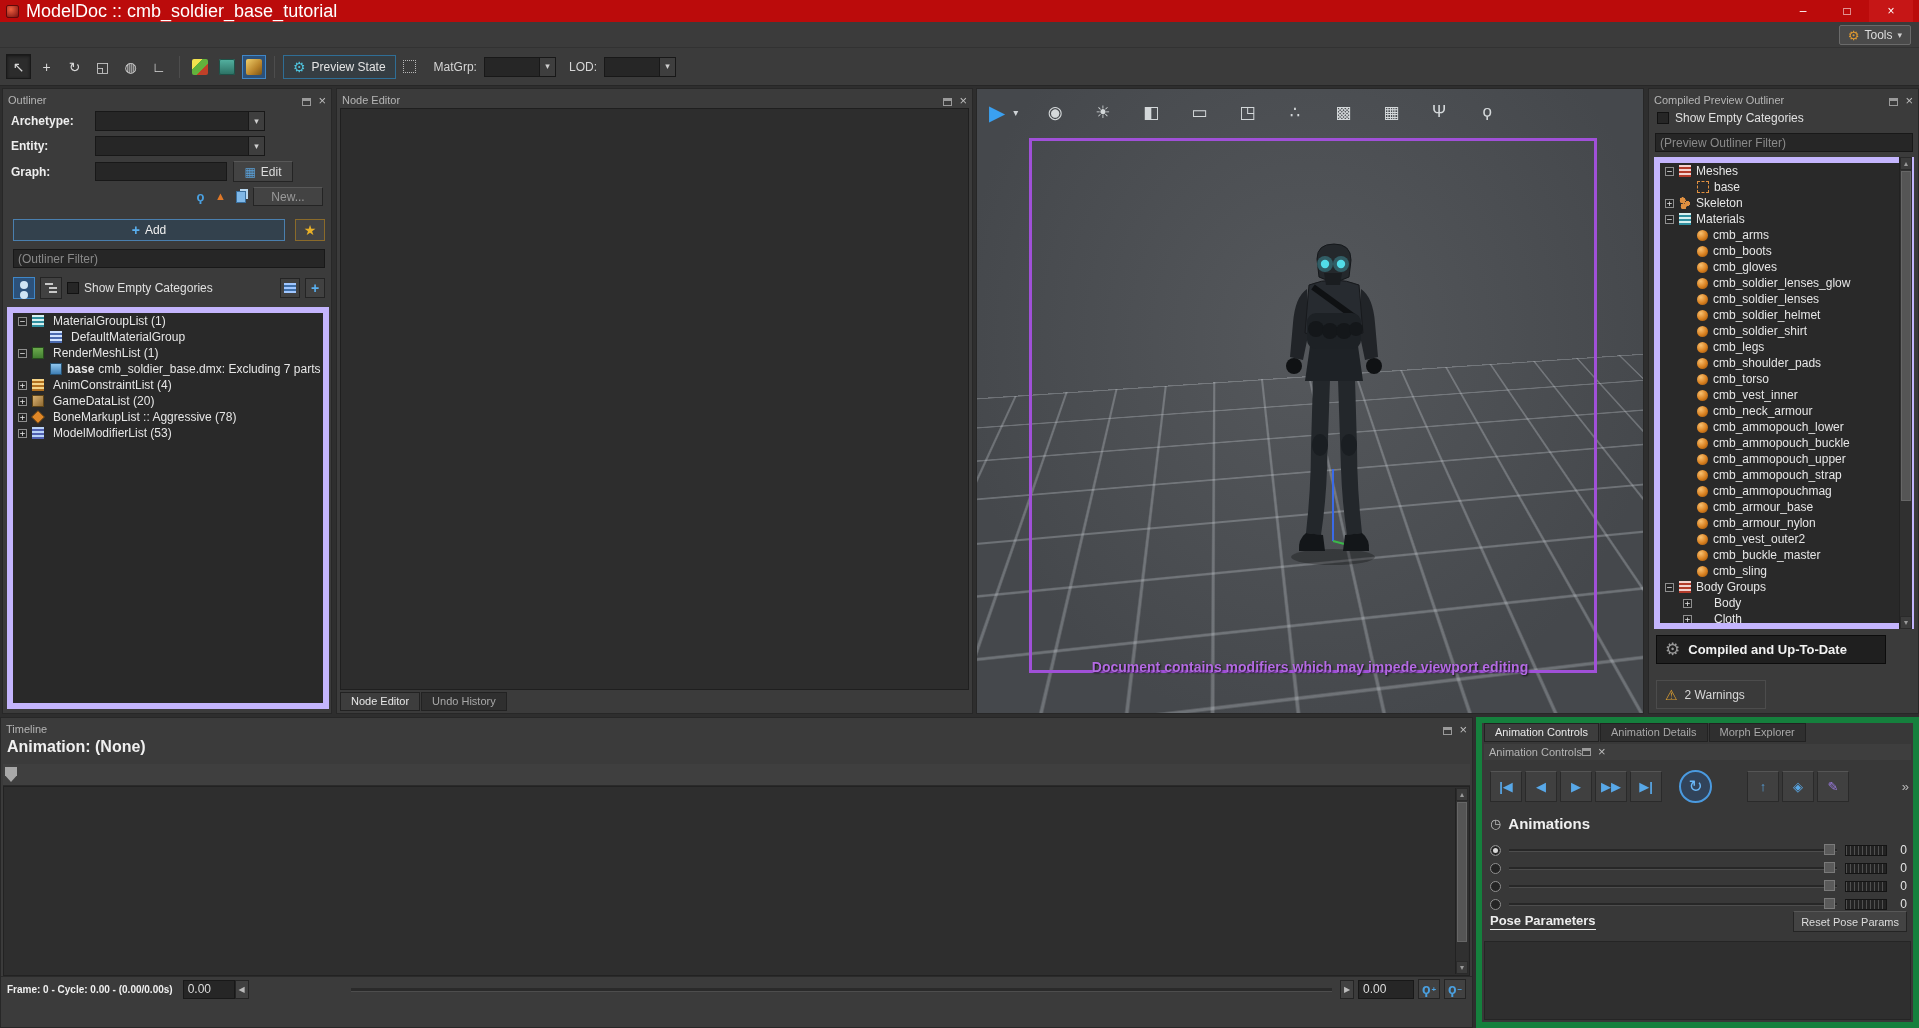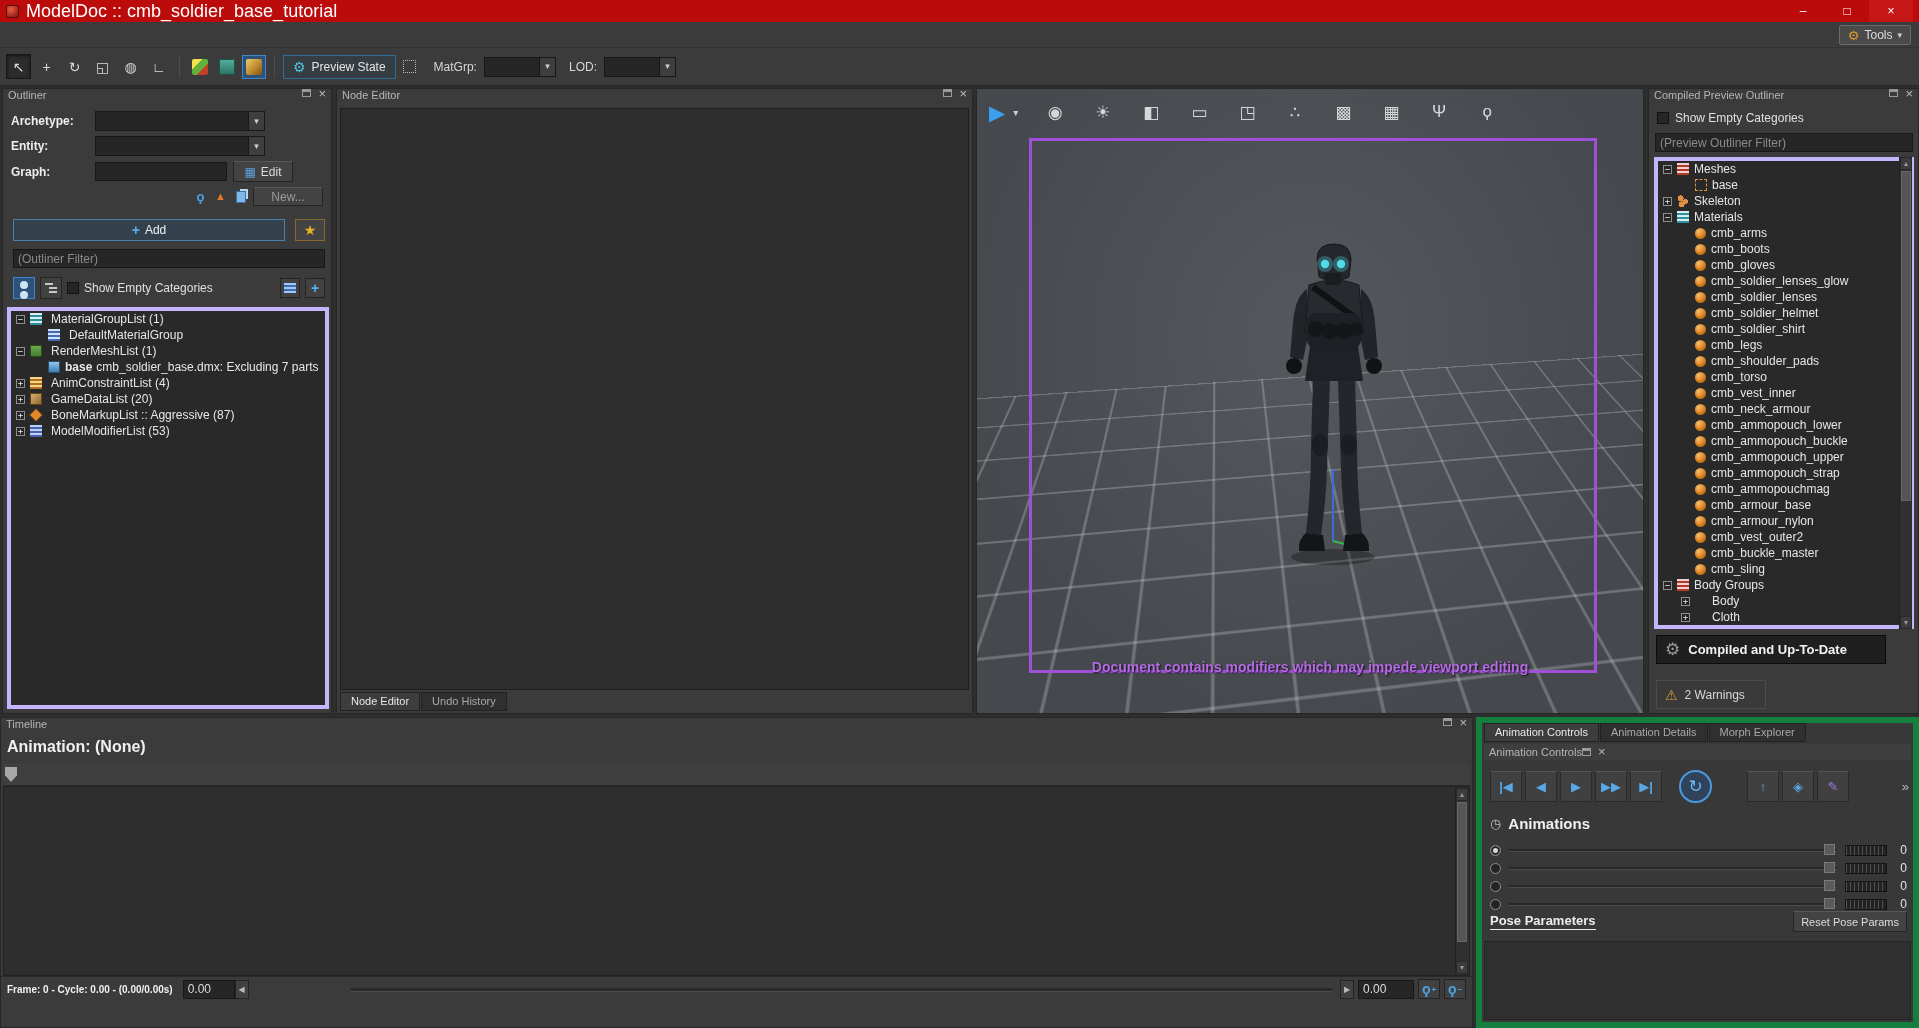--- a/index.html
+++ b/index.html
@@ -36,21 +36,21 @@
   #preview-state{height:24px;display:flex;align-items:center;gap:6px;padding:0 9px;background:#353d42;border:1px solid #2f6e96;color:#e4e4e4;}
   .gear-cy{color:#4fc3dd;font-size:14px;line-height:1;}
   .dice{width:22px;height:22px;display:flex;align-items:center;justify-content:center;}
   .dice i{display:block;width:13px;height:13px;border:1px dotted #b8b8b8;}
   .tb-label{color:#d6d6d6;margin:0 4px 0 10px;}
   .combo{height:20px;background:#262626;border:1px solid #181818;display:flex;align-items:center;}
   .combo .cbtn{margin-left:auto;width:16px;height:100%;background:#3e3e3e;border-left:1px solid #181818;display:flex;align-items:center;justify-content:center;}
 
   
   .panel{position:absolute;background:#3b3b3b;border:1px solid #272727;}
-  .phead{height:17px;display:flex;align-items:flex-start;padding:0 5px;font-size:11px;color:#b5b5b5;}
+  .phead{height:17px;display:flex;align-items:flex-end;padding:0 5px;font-size:11px;color:#b5b5b5;}
   .phead .sp{flex:1;}
   .float-ic{width:9px;height:8px;border:1px solid #9a9a9a;border-top:3px solid #9a9a9a;margin-right:7px;}
   .close-small{color:#bdbdbd;font-size:13px;line-height:10px;}
 
   
   #outliner{left:2px;top:88px;width:330px;height:626px;}
   .orow{display:flex;align-items:center;margin:5px 8px 0 8px;}
   .olabel{font-weight:bold;color:#eee;width:84px;}
   .inp{background:#262626;border:1px solid #181818;color:#ddd;font-size:12px;padding:0 4px;font-family:inherit;height:19px;}
   .inp::placeholder{color:#8a8a8a;}
@@ -71,21 +71,21 @@
   .person{width:8px;height:8px;border-radius:50%;background:#cfe4f4;box-shadow:0 9px 0 -2px #cfe4f4,0 10px 0 0 #cfe4f4;margin-bottom:7px;}
   .treeview-ic{width:12px;height:12px;background:
     linear-gradient(#c8c8c8,#c8c8c8) 0 1px/8px 2px no-repeat,
     linear-gradient(#c8c8c8,#c8c8c8) 4px 5px/8px 2px no-repeat,
     linear-gradient(#c8c8c8,#c8c8c8) 4px 9px/8px 2px no-repeat;}
   .cb{width:12px;height:12px;background:#262626;border:1px solid #121212;}
   .cb-label{color:#e0e0e0;}
   .lines-blue{width:12px;height:10px;background:repeating-linear-gradient(180deg,#9fc6ff 0 2px,#3e6ea8 2px 4px);}
 
   
-  .tree{position:absolute;background:#292929;border:4px solid #c4b5fd;overflow:hidden;text-align:right;}
+  .tree{position:absolute;background:#292929;border:6px solid #c4b5fd;overflow:hidden;text-align:right;}
   #otree{left:4px;top:218px;width:322px;height:402px;}
   .trow{display:flex;align-items:center;height:16px;font-size:12px;color:#e6e6e6;white-space:nowrap;}
   .ind0{padding-left:5px;}.ind1{padding-left:23px;}
   .exp{flex:none;width:9px;height:9px;border:1px solid #8f8f8f;background:#242424;margin-right:5px;font-size:9px;line-height:7px;text-align:center;color:#e6e6e6;font-family:"DejaVu Sans Mono",monospace;}
   .exp-plus::before{content:"+";}
   .exp-minus::before{content:"\2212";}
   .exp-none{visibility:hidden;}
   .ticon{flex:none;width:12px;height:12px;margin-right:5px;}
   .tbold{font-weight:bold;margin-right:4px;}
   .i-list-teal{background:repeating-linear-gradient(180deg,#d6f0f0 0 2px,#2f8f9f 2px 4px);}
@@ -360,21 +360,21 @@
         <span class="exp exp-plus"></span>
         <span class="ticon i-box-tan"></span>
         <span class="tbold"></span>
         <span>GameDataList (20)</span>
       </div>
 
       <div class="trow ind0">
         <span class="exp exp-plus"></span>
         <span class="ticon i-diamond-orange"></span>
         <span class="tbold"></span>
-        <span>BoneMarkupList :: Aggressive (87)</span>
+        <span>BoneMarkupList :: Aggressive (78)</span>
       </div>
 
       <div class="trow ind0">
         <span class="exp exp-plus"></span>
         <span class="ticon i-mod-blue"></span>
         <span class="tbold"></span>
         <span>ModelModifierList (53)</span>
       </div>
     </div>
 </div>

